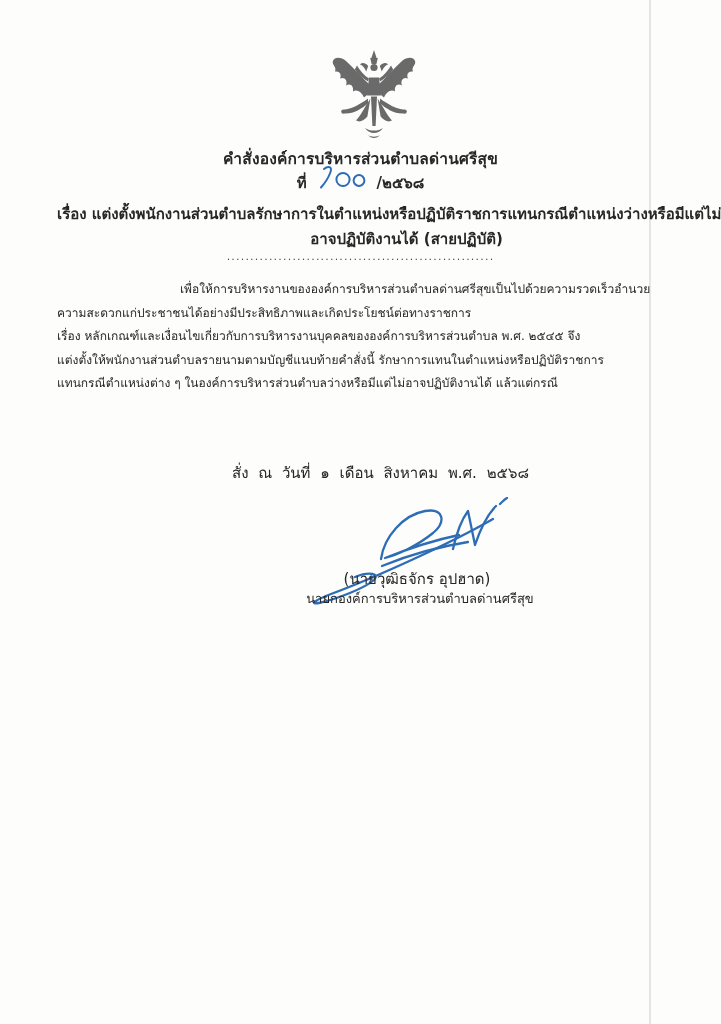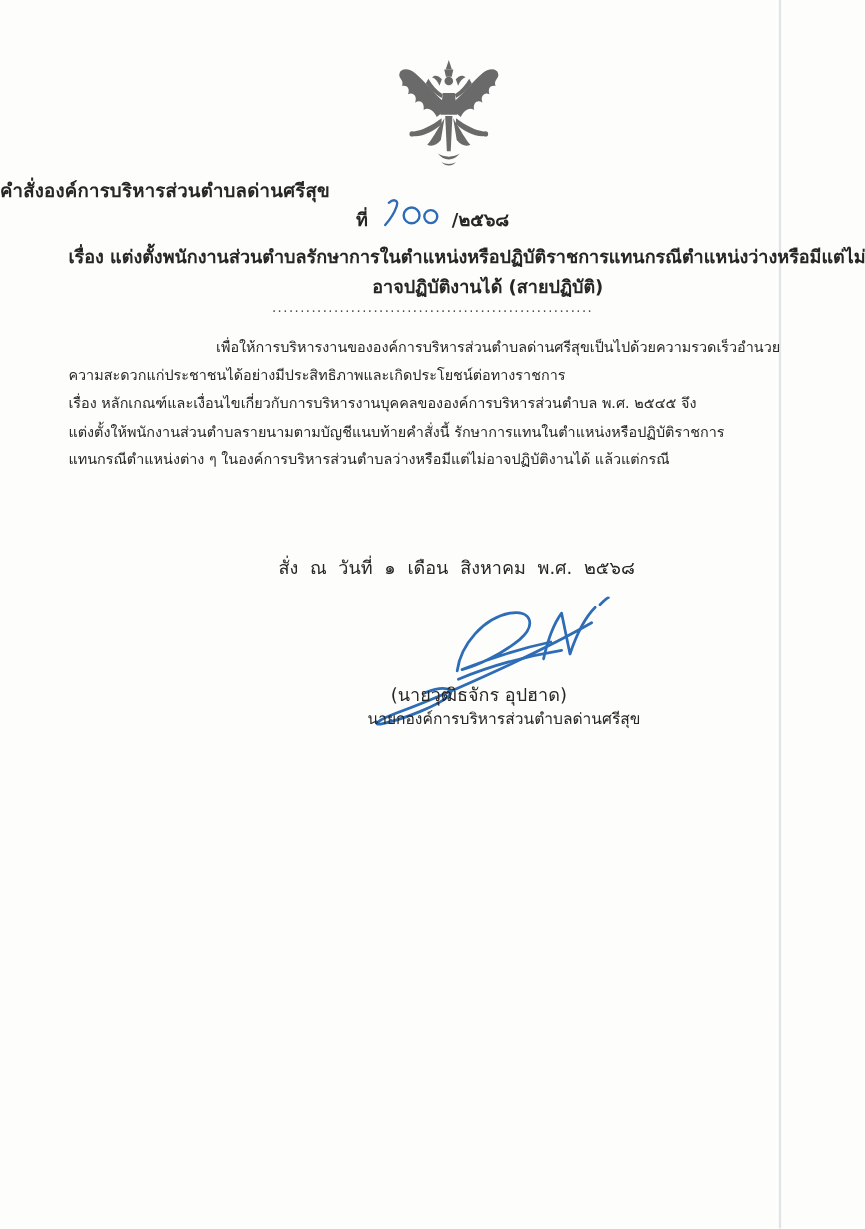--- a/index.html
+++ b/index.html
@@ -23,20 +23,21 @@
   }
   .emblem {
     position: absolute;
     left: 324px; top: 50px;
     width: 100px; height: 94px;
   }
   .emblem svg { width: 100%; height: 100%; }
   .doc-title {
     position: absolute;
     left: 0; top: 146px; width: 721px;
+    text-align: center;
     font-size: 15.5px; font-weight: 700;
     letter-spacing: .2px;
   }
   .order-line {
     position: absolute;
     left: 0; top: 166px; width: 721px; height: 34px;
     display: flex; align-items: center; justify-content: center;
     gap: 7px;
     font-size: 15px; font-weight: 700;
   }
@@ -76,21 +77,21 @@
   .signature-ink {
     position: absolute;
     left: 285px; top: 497px;
     width: 235px; height: 110px;
     pointer-events: none;
   }
   .signature-ink path { fill: none; stroke: var(--ink, #2e6db6); stroke-width: 2.3; stroke-linecap: round; stroke-linejoin: round; }
   .hand-number path, .hand-number circle { fill: none; stroke: var(--ink, #2e6db6); stroke-width: 2; stroke-linecap: round; }
   .signer-name {
     position: absolute;
-    left: 239px; top: 567px; width: 320px;
+    left: 257px; top: 567px; width: 320px;
     text-align: center;
     font-size: 15px;
   }
   .signer-pos {
     position: absolute;
     left: 260px; top: 588px; width: 320px;
     text-align: center;
     font-size: 13px;
   }
   .emblem-art { fill: #4b4b4b; }

